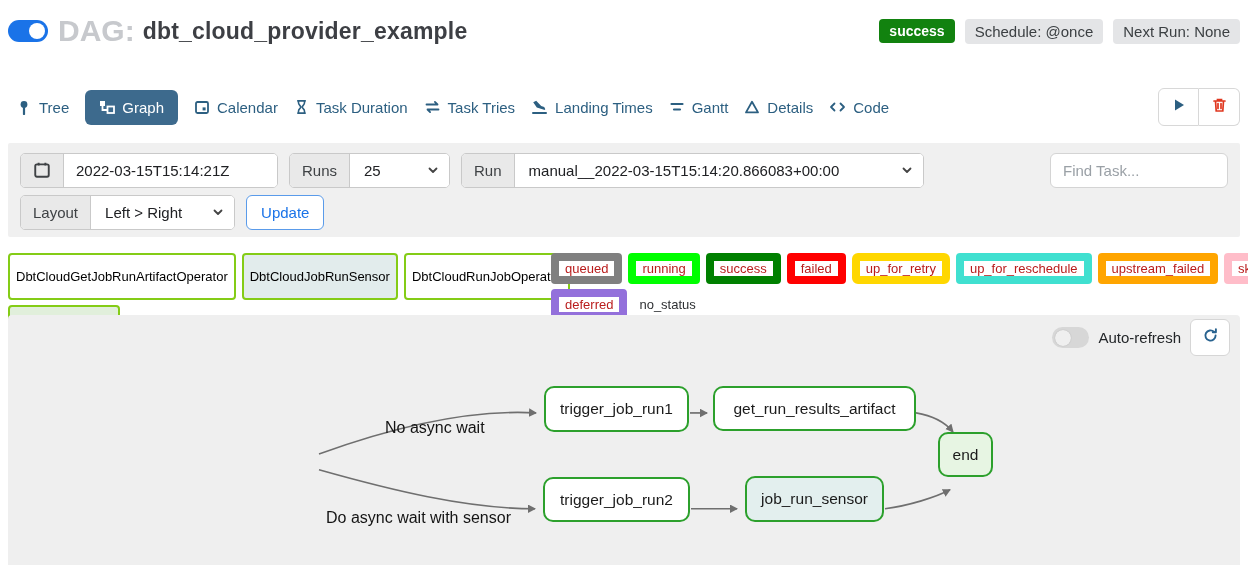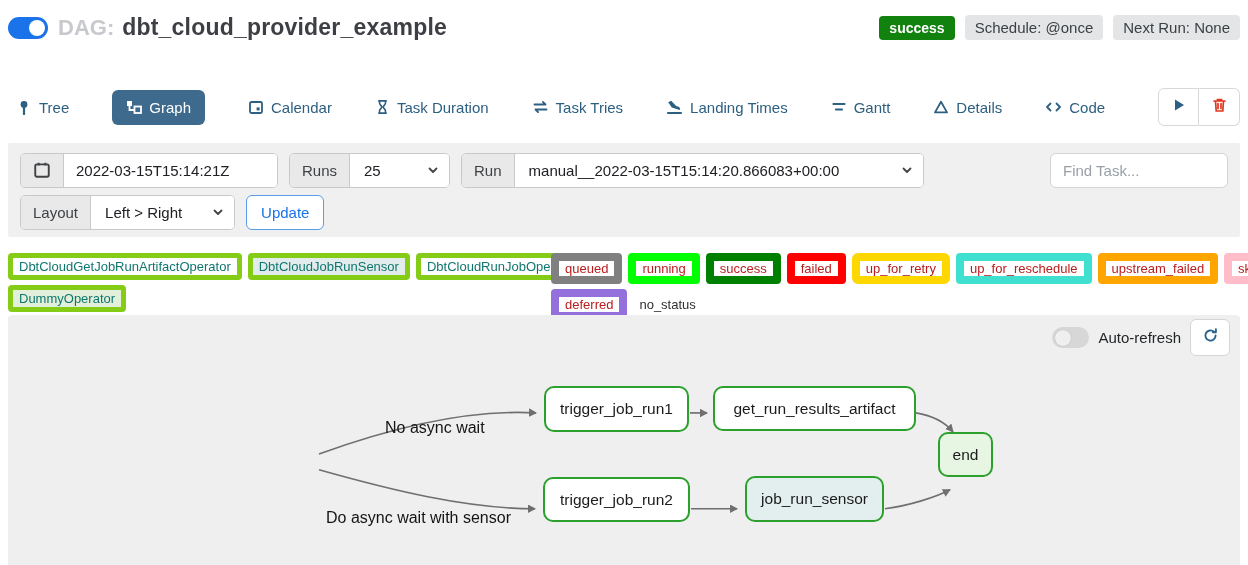--- a/index.html
+++ b/index.html
@@ -4,28 +4,28 @@
 <style>
   * { margin:0; padding:0; box-sizing:border-box; }
   html,body { width:1248px; height:565px; background:#fff;
     font-family:"Liberation Sans", sans-serif; color:#3f4245; overflow:hidden; }
   .stage { position:relative; width:1248px; height:565px; }
 
   
   .header { position:absolute; top:14px; left:8px; right:8px; display:flex; align-items:center; }
   .toggle-on { width:40px; height:22px; border-radius:11px; background:#1a73e8; position:relative; flex:none; cursor:pointer; }
   .toggle-on .knob { position:absolute; top:3px; right:3px; width:16px; height:16px; border-radius:50%; background:#fff; }
-  .dag-prefix { margin-left:10px; font-size:22px; font-weight:700; color:#c7c9cd; }
+  .dag-prefix { margin-left:10px; font-size:30px; font-weight:700; color:#c7c9cd; }
   .dag-name { margin-left:8px; font-size:23px; font-weight:700; color:#3d3f44; letter-spacing:.2px; }
   .header-badges { margin-left:auto; display:flex; gap:10px; align-items:center; }
   .badge { font-size:15px; padding:4px 10px; border-radius:4px; background:#e4e5e7; color:#3c4043; white-space:nowrap; }
   .badge.success { background:#12820f; color:#fff; font-weight:700; font-size:14px; }
 
   
-  .tabs { position:absolute; top:88px; left:16px; right:8px; display:flex; align-items:center; gap:43px; }
+  .tabs { position:absolute; top:88px; left:16px; right:8px; display:flex; align-items:center; gap:16px; }
   .tab { display:flex; align-items:center; gap:7px; font-size:15px; font-weight:500; color:#2c5f81; cursor:pointer; padding:9px 0; }
   .tab svg { display:block; }
   .tab.active { background:#3d6a8d; color:#fff; padding:9px 14px; border-radius:6px; }
   .tab-actions { margin-left:auto; display:flex; }
   .icon-btn { width:41px; height:38px; background:#fff; border:1px solid #d8d8d8; display:flex; align-items:center; justify-content:center; cursor:pointer; }
   .icon-btn.first { border-radius:6px 0 0 6px; }
   .icon-btn.last { border-radius:0 6px 6px 0; border-left:none; }
 
   
   .filter-bar { position:absolute; top:143px; left:8px; right:8px; height:94px; background:#f0f0f0; border-radius:2px; padding:9px 12px; }
@@ -36,21 +36,21 @@
   input.itext { height:33px; }
   .sel { display:flex; align-items:center; justify-content:space-between; gap:10px; padding:0 10px 0 14px; font-size:15px; color:#202124; background:#fff; cursor:pointer; }
   .find-task { margin-left:auto; width:178px; height:35px; border:1px solid #d4d4d4; border-radius:6px; background:#fff; padding:0 12px; font-size:15px; outline:none; color:#202124; }
   .find-task::placeholder { color:#9aa0a6; }
   .update-btn { height:35px; padding:0 14px; background:#fff; border:1px solid #5a9bea; border-radius:6px; color:#1a73e8; font-size:15px; font-weight:500; cursor:pointer; }
 
   
   .legend { position:absolute; top:253px; left:8px; right:8px; display:flex; }
   .legend-col-left { width:543px; flex:none; }
   .legend-row { display:flex; gap:6px; margin-bottom:5px; align-items:center; }
-  .op-badge { font-size:13px; color:#0f766e; border:5px solid #84cc16; border-radius:4px; padding:1px 6px; background:#fff; white-space:nowrap; }
+  .op-badge { font-size:13px; color:#000000; border:2px solid #84cc16; border-radius:4px; padding:14px 6px; background:#fff; white-space:nowrap; }
   .st-badge { font-size:13px; color:#b91c1c; border:8px solid #84cc16; border-radius:4px; padding:0 6px; background:#fff; white-space:nowrap; }
   .st-plain { font-size:13px; color:#2e3033; padding:2px 6px; white-space:nowrap; }
 
   
   .graph-panel { position:absolute; top:315px; left:8px; right:8px; height:258px; background:#efefef; border-radius:4px; }
   .panel-controls { position:absolute; top:4px; right:10px; display:flex; align-items:center; gap:9px; }
   .toggle-off { width:37px; height:21px; border-radius:11px; background:#d7d7d7; position:relative; cursor:pointer; }
   .toggle-off .knob { position:absolute; top:2.5px; left:3px; width:16px; height:16px; border-radius:50%; background:#efefef; box-shadow:0 0 1px rgba(0,0,0,.25); }
   .ar-label { font-size:15px; color:#232629; }
   .refresh-btn { width:40px; height:37px; background:#fff; border:1px solid #d6d6d6; border-radius:6px; display:flex; align-items:center; justify-content:center; cursor:pointer; }

